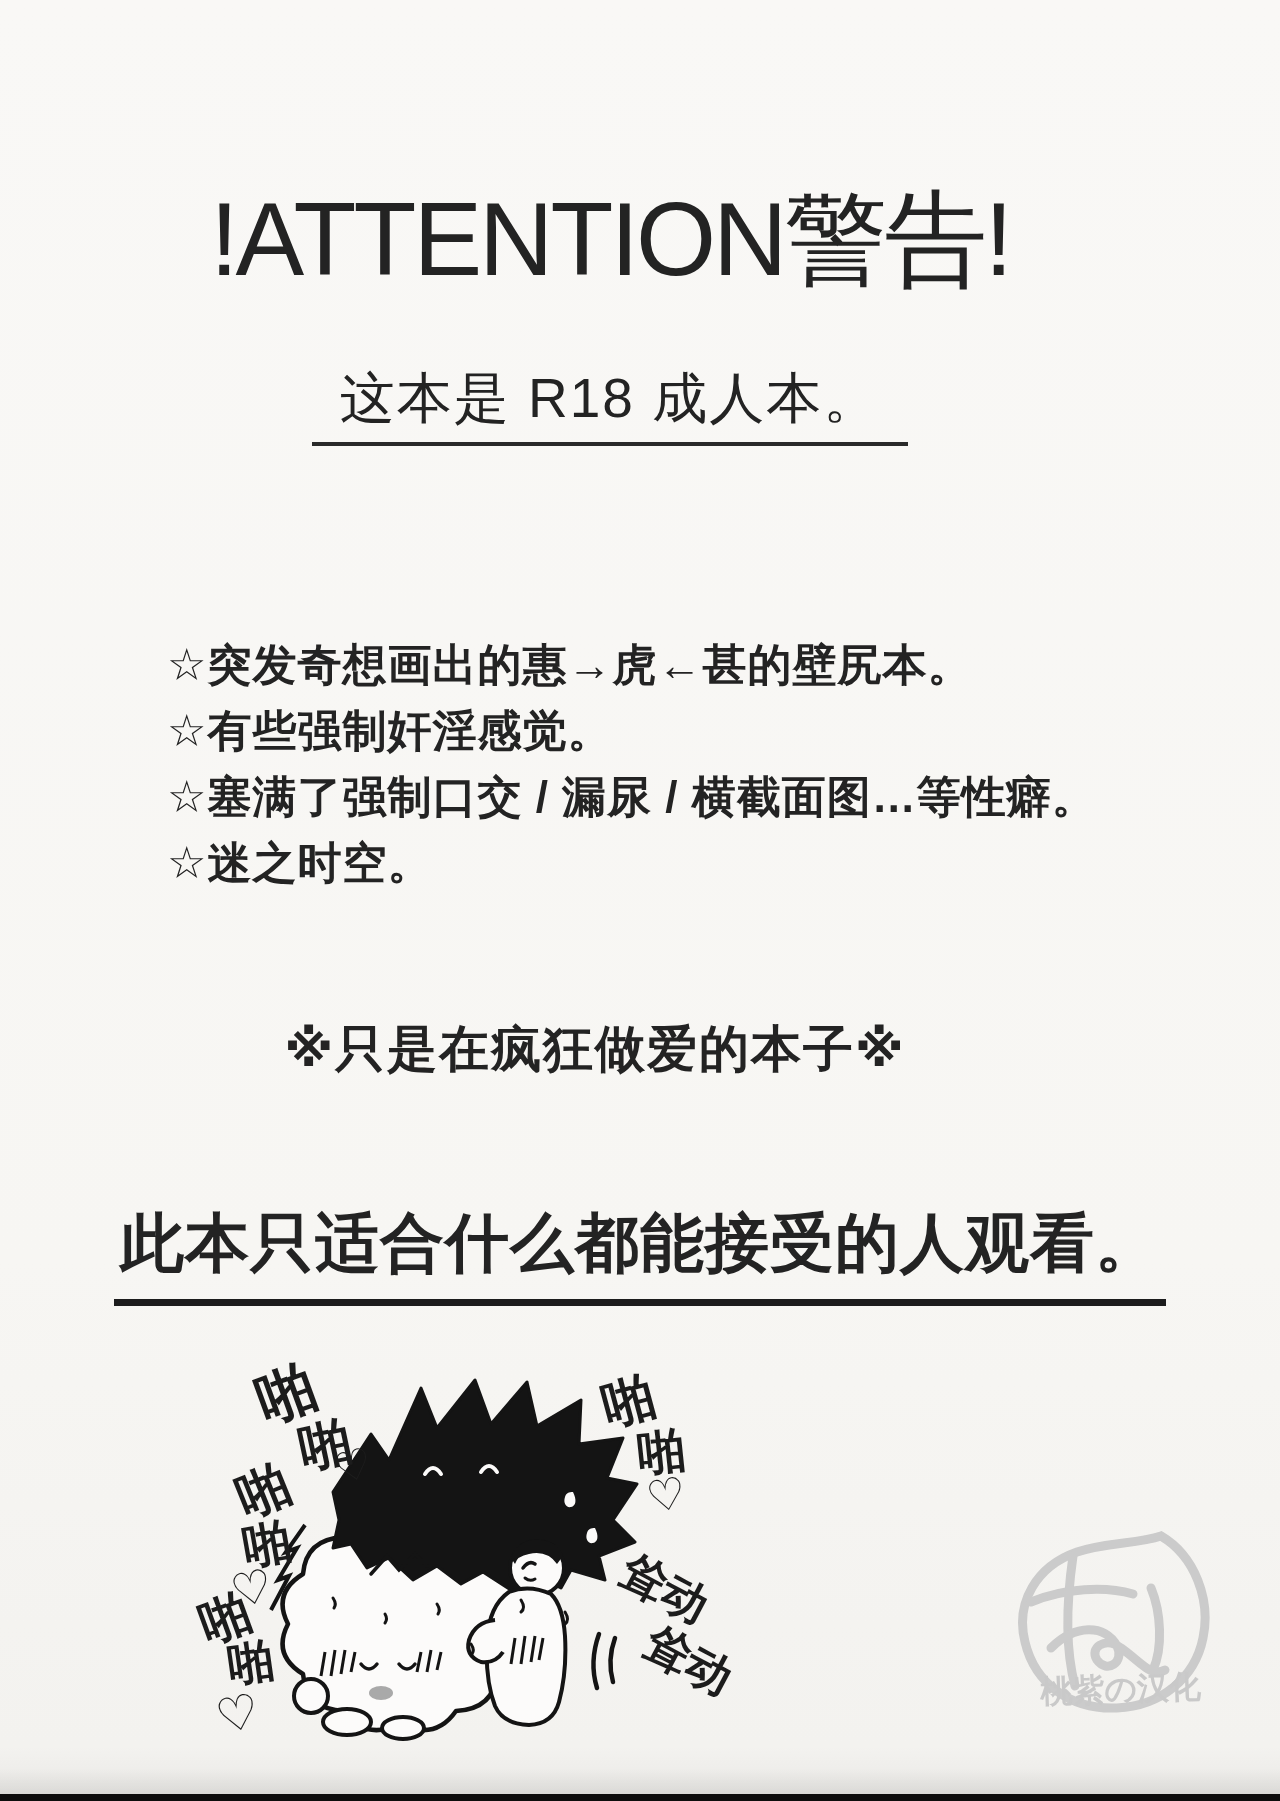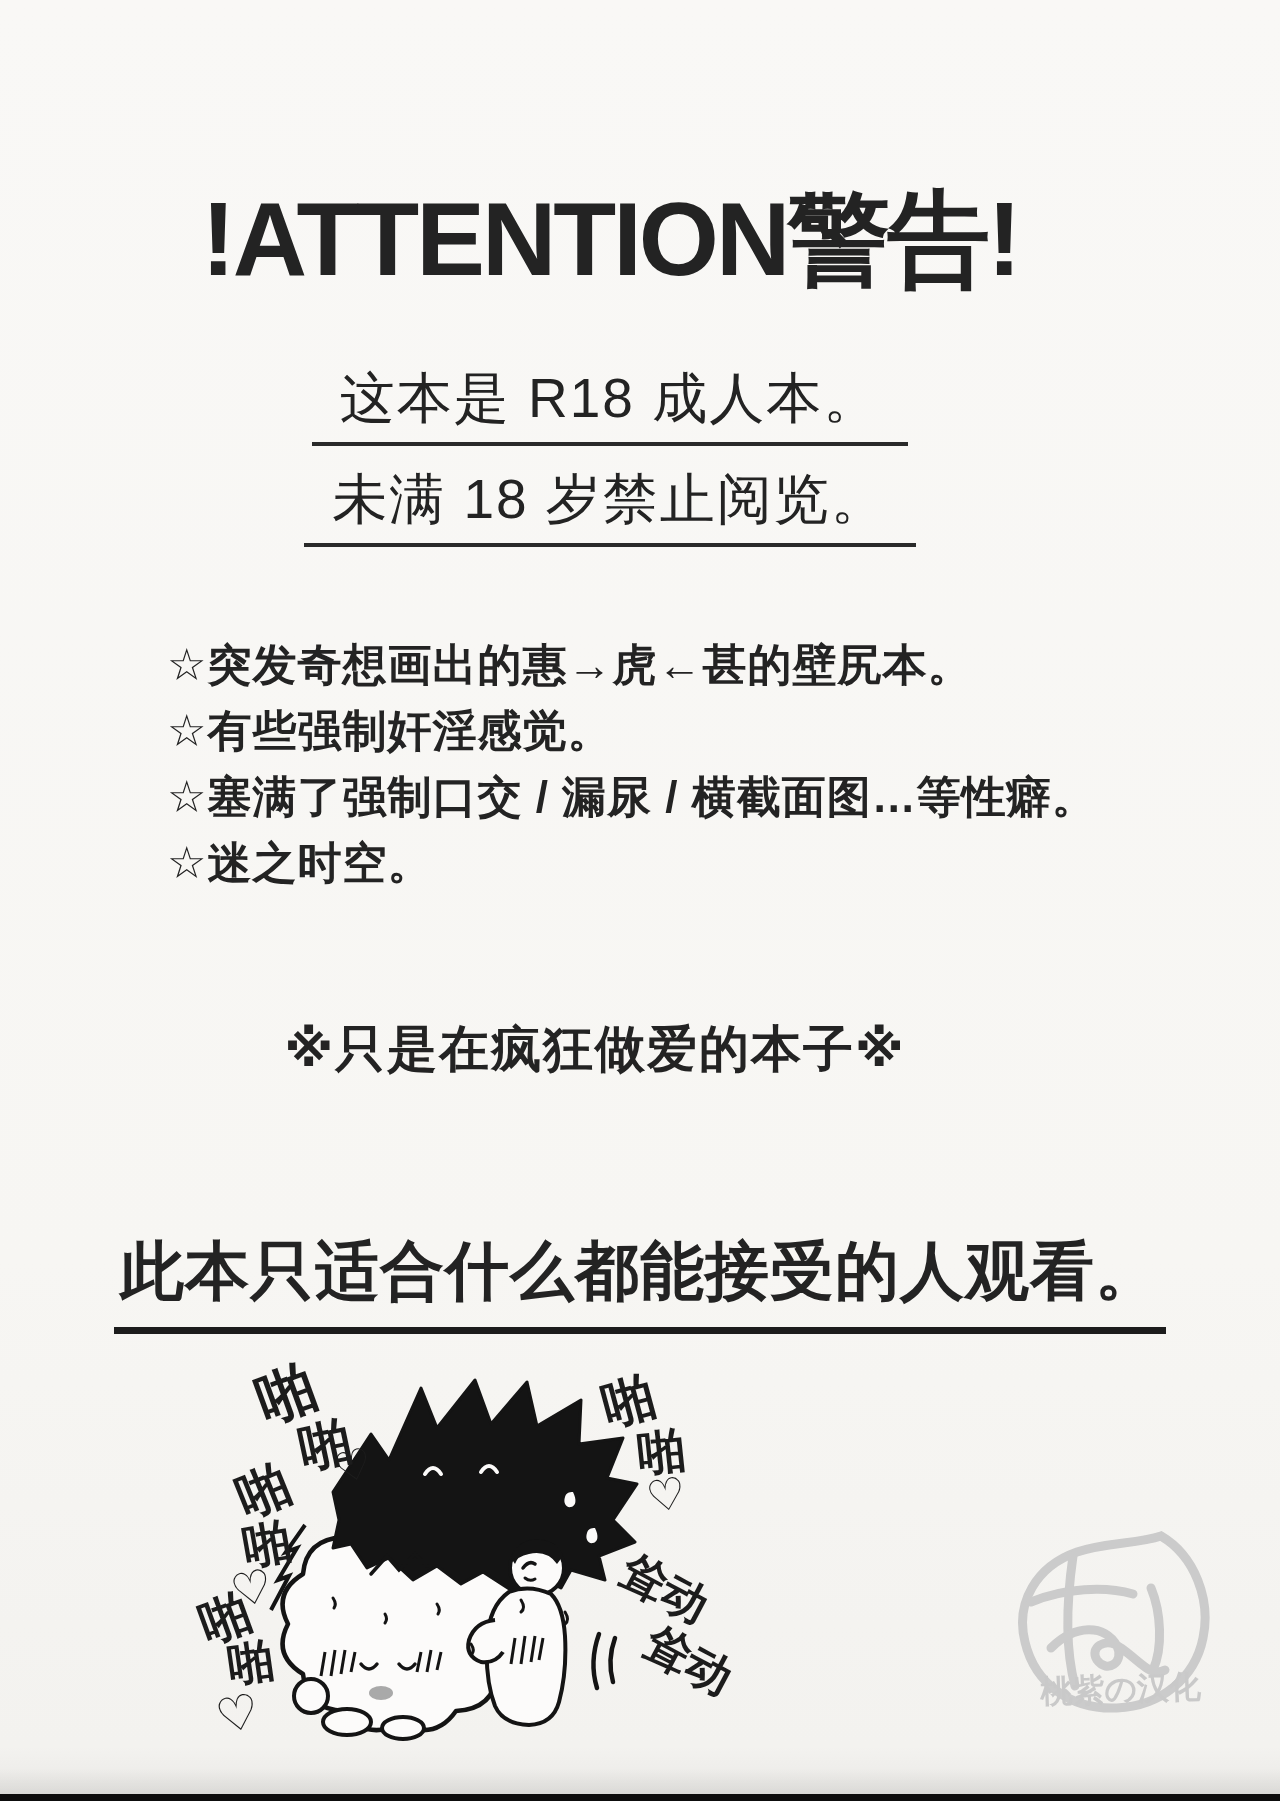--- a/index.html
+++ b/index.html
@@ -8,21 +8,21 @@
     width:1280px;height:1801px;
     margin:0 auto;
     background:linear-gradient(180deg,#f9f8f6 0%,#f7f6f3 70%,#f3f2ef 97%,#e9e8e5 100%);
     overflow:hidden;
     font-family:"Liberation Sans","DejaVu Sans",sans-serif;
     color:#1a1a1a;
   }
   .page-title{
     position:absolute;top:172px;left:0;width:1220px;
     text-align:center;
-    font-size:103px;font-weight:700;letter-spacing:-3px;
+    font-size:103px;font-weight:400;letter-spacing:-3px;
     color:#232323;
     white-space:nowrap;
   }
   .rating-block{
     position:absolute;top:362px;left:0;width:1220px;text-align:center;
   }
   .rating-line{
     display:inline-block;
     font-size:55px;font-weight:normal;letter-spacing:2px;
     color:#232323;
@@ -37,21 +37,21 @@
     line-height:66px;color:#232323;
   }
   .warning-item{white-space:nowrap;}
   .aside-note{
     position:absolute;top:1016px;left:0;width:1110px;text-align:center;
     font-size:50px;font-weight:bold;letter-spacing:2px;color:#232323;
     white-space:nowrap;
     padding-left:40px;
   }
   .audience-statement{
-    position:absolute;top:1200px;left:0;width:1280px;text-align:center;margin-top:28px;
+    position:absolute;top:1200px;left:0;width:1280px;text-align:center;
   }
   .audience-statement span{
     display:inline-block;
     font-size:64px;font-weight:bold;letter-spacing:1px;color:#232323;
     padding:0 6px 12px 6px;
     border-bottom:7px solid #1c1c1c;
     white-space:nowrap;
   }
   .illustration{position:absolute;left:175px;top:1352px;}
   .illustration text{
@@ -73,21 +73,20 @@
 </style>
 </head>
 <body>
 
 <div class="page">
 
   <div class="page-title">!ATTENTION警告!</div>
 
   <div class="rating-block">
     <span class="rating-line">这本是 R18 成人本。</span><br>
-    <span class="rating-line">未满 18 岁禁止阅览。</span>
   </div>
 
   <div class="warning-list">
     <div class="warning-item">☆突发奇想画出的惠→虎←甚的壁尻本。</div>
     <div class="warning-item">☆有些强制奸淫感觉。</div>
     <div class="warning-item">☆塞满了强制口交 / 漏尿 / 横截面图…等性癖。</div>
     <div class="warning-item">☆迷之时空。</div>
   </div>
 
   <div class="aside-note">※只是在疯狂做爱的本子※</div>

